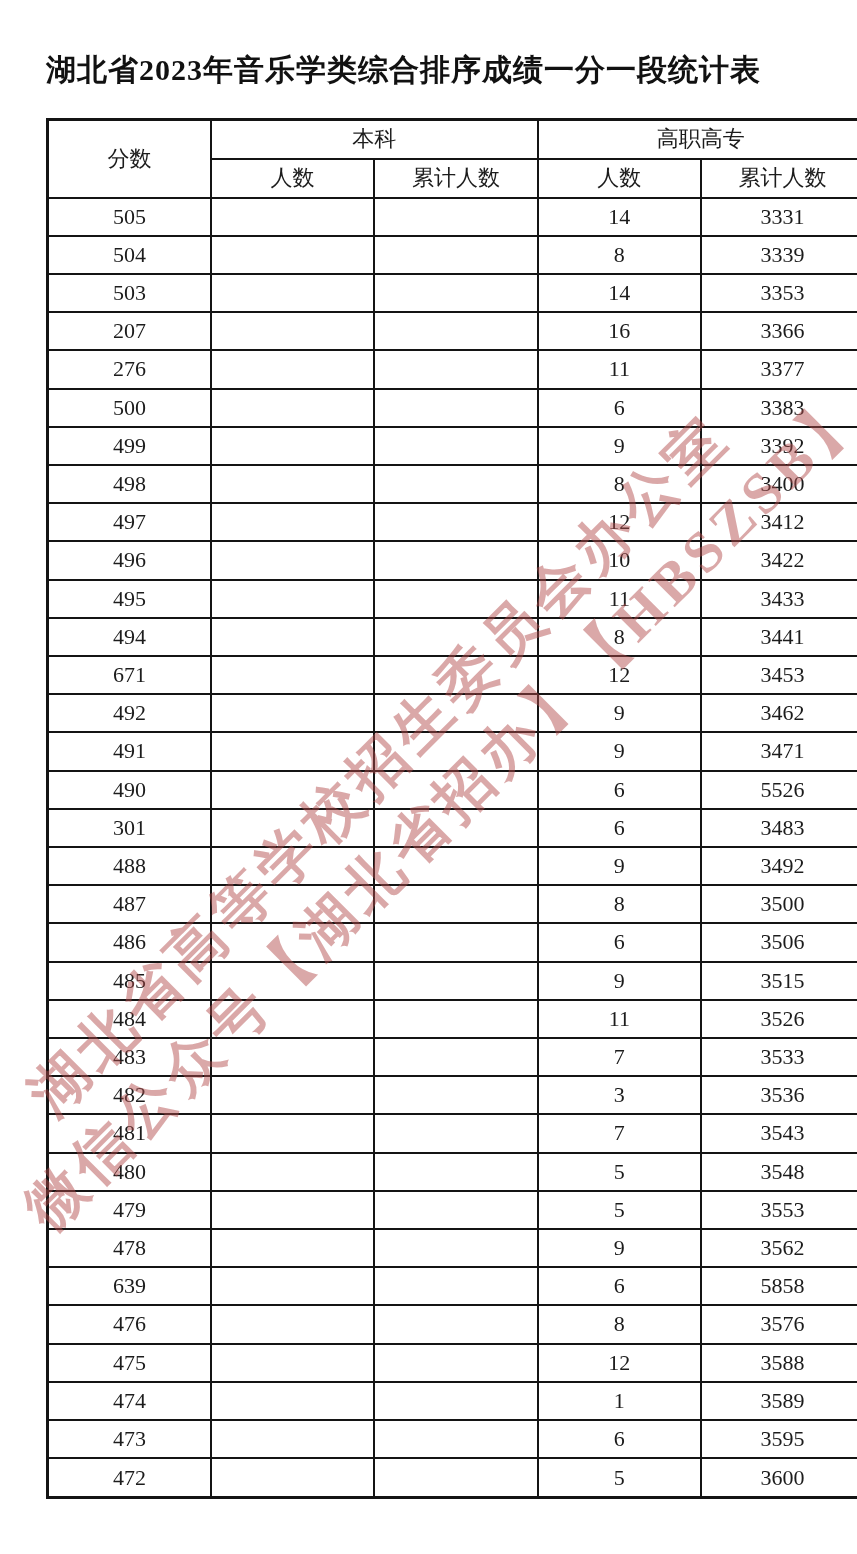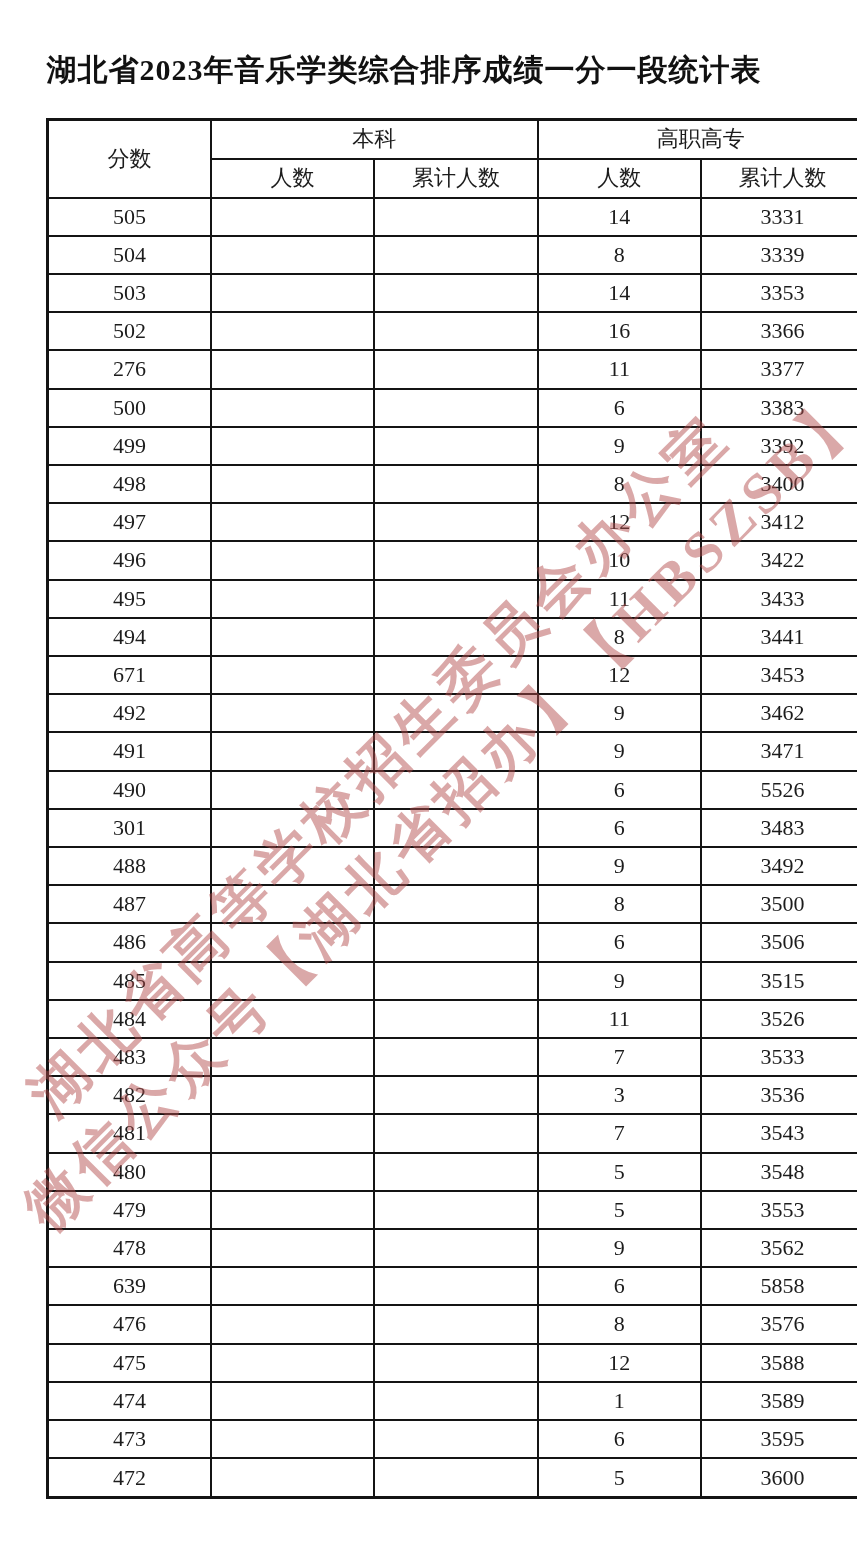--- a/index.html
+++ b/index.html
@@ -13,21 +13,20 @@
     overflow: hidden;
     background: #ffffff;
     font-family: "Liberation Serif", "DejaVu Serif", serif;
     color: #1a1a1a;
   }
   .page-title {
     position: absolute;
     top: 50px;
     left: 46px;
     width: 716px;
-    text-align: center;
     font-size: 30px;
     font-weight: bold;
     letter-spacing: 1px;
     color: #111111;
     white-space: nowrap;
   }
   table.score-table {
     position: absolute;
     top: 118px;
     left: 46px;
@@ -108,21 +107,21 @@
         <td>3339</td>
       </tr>
       <tr>
         <td>503</td>
         <td></td>
         <td></td>
         <td>14</td>
         <td>3353</td>
       </tr>
       <tr>
-        <td>502</td>
+        <td>207</td>
         <td></td>
         <td></td>
         <td>16</td>
         <td>3366</td>
       </tr>
       <tr>
         <td>276</td>
         <td></td>
         <td></td>
         <td>11</td>

